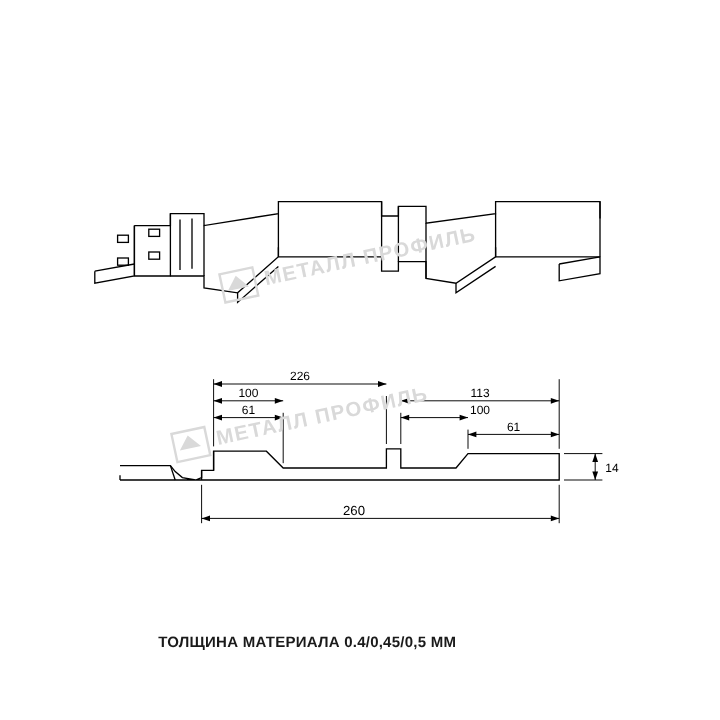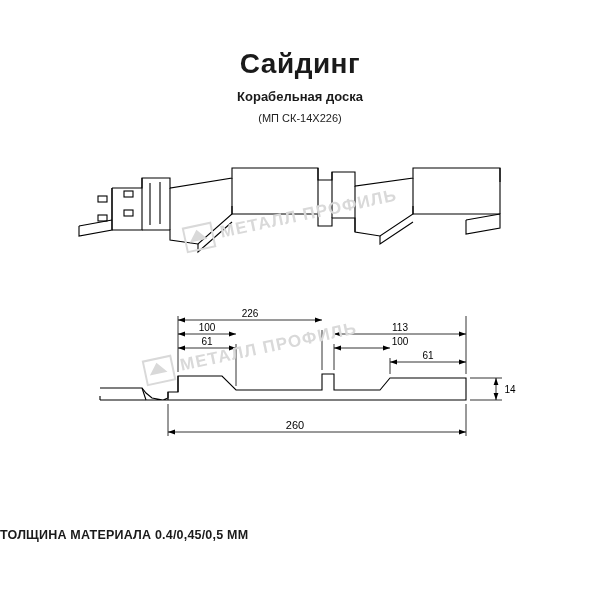--- a/index.html
+++ b/index.html
@@ -44,21 +44,21 @@
     font-size: 11px;
     line-height: 15px;
     margin-top: 5px;
     color: #222;
   }
   .footer {
     position: absolute;
     left: 0;
     top: 528px;
     width: 512px;
-    text-align: left;
+    text-align: center;
     font-size: 12.5px;
     font-weight: bold;
     letter-spacing: 0.2px;
   }
   .drawing {
     position: absolute;
     left: 0;
     top: 0;
     width: 600px;
     height: 600px;
@@ -96,25 +96,20 @@
   #wm1 { left: 182px; top: 205px; }
   #wm2 { left: 142px; top: 338px; }
   svg { display: block; }
   text { font-family: "Liberation Sans", sans-serif; }
 </style>
 </head>
 <body>
 
 <div class="page">
 
-  <div class="header">
-    <div class="title">Сайдинг</div>
-    <div class="subtitle">Корабельная доска</div>
-    <div class="code">(МП СК-14Х226)</div>
-  </div>
 
   <svg class="drawing" width="600" height="600" viewBox="0 0 600 600">
     <g fill="none" stroke="#000" stroke-width="1.1" stroke-linejoin="miter">
 
       <path d="M112,188 L142,188 L142,178 L170,178 L170,188 L232,178 L232,168 L318,168 L318,180 L332,180 L332,172 L355,172 L355,186 L413,178 L413,168 L500,168 L500,182"></path>
 
       <path d="M112,188 L112,230 L79,236 L79,226"></path>
       <path d="M112,230 L142,230 L142,220"></path>
       <path d="M142,230 L170,230 L170,240 L198,244 L232,214 L232,206"></path>
       <path d="M198,244 L198,252 L232,222"></path>

